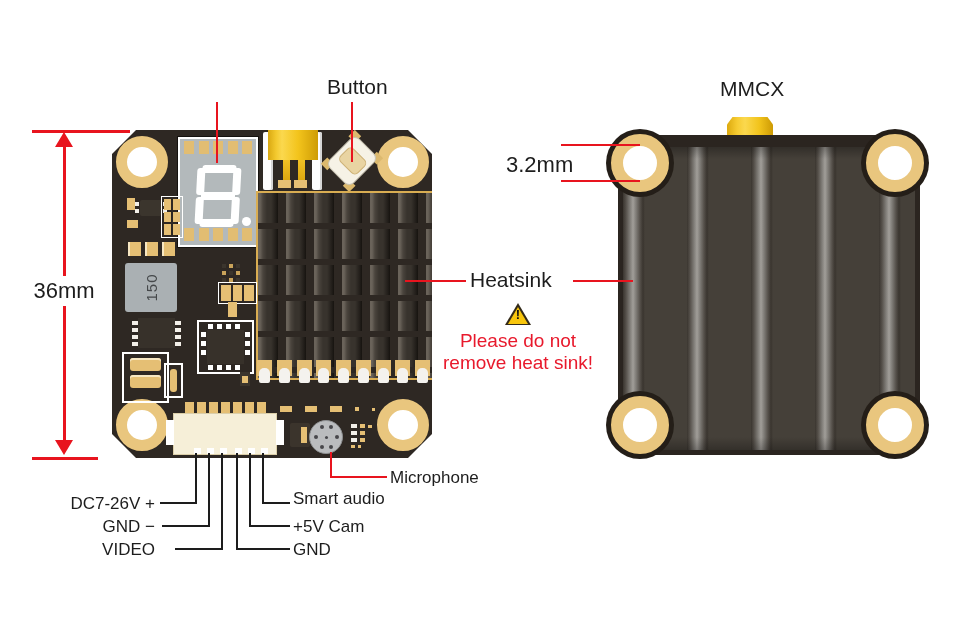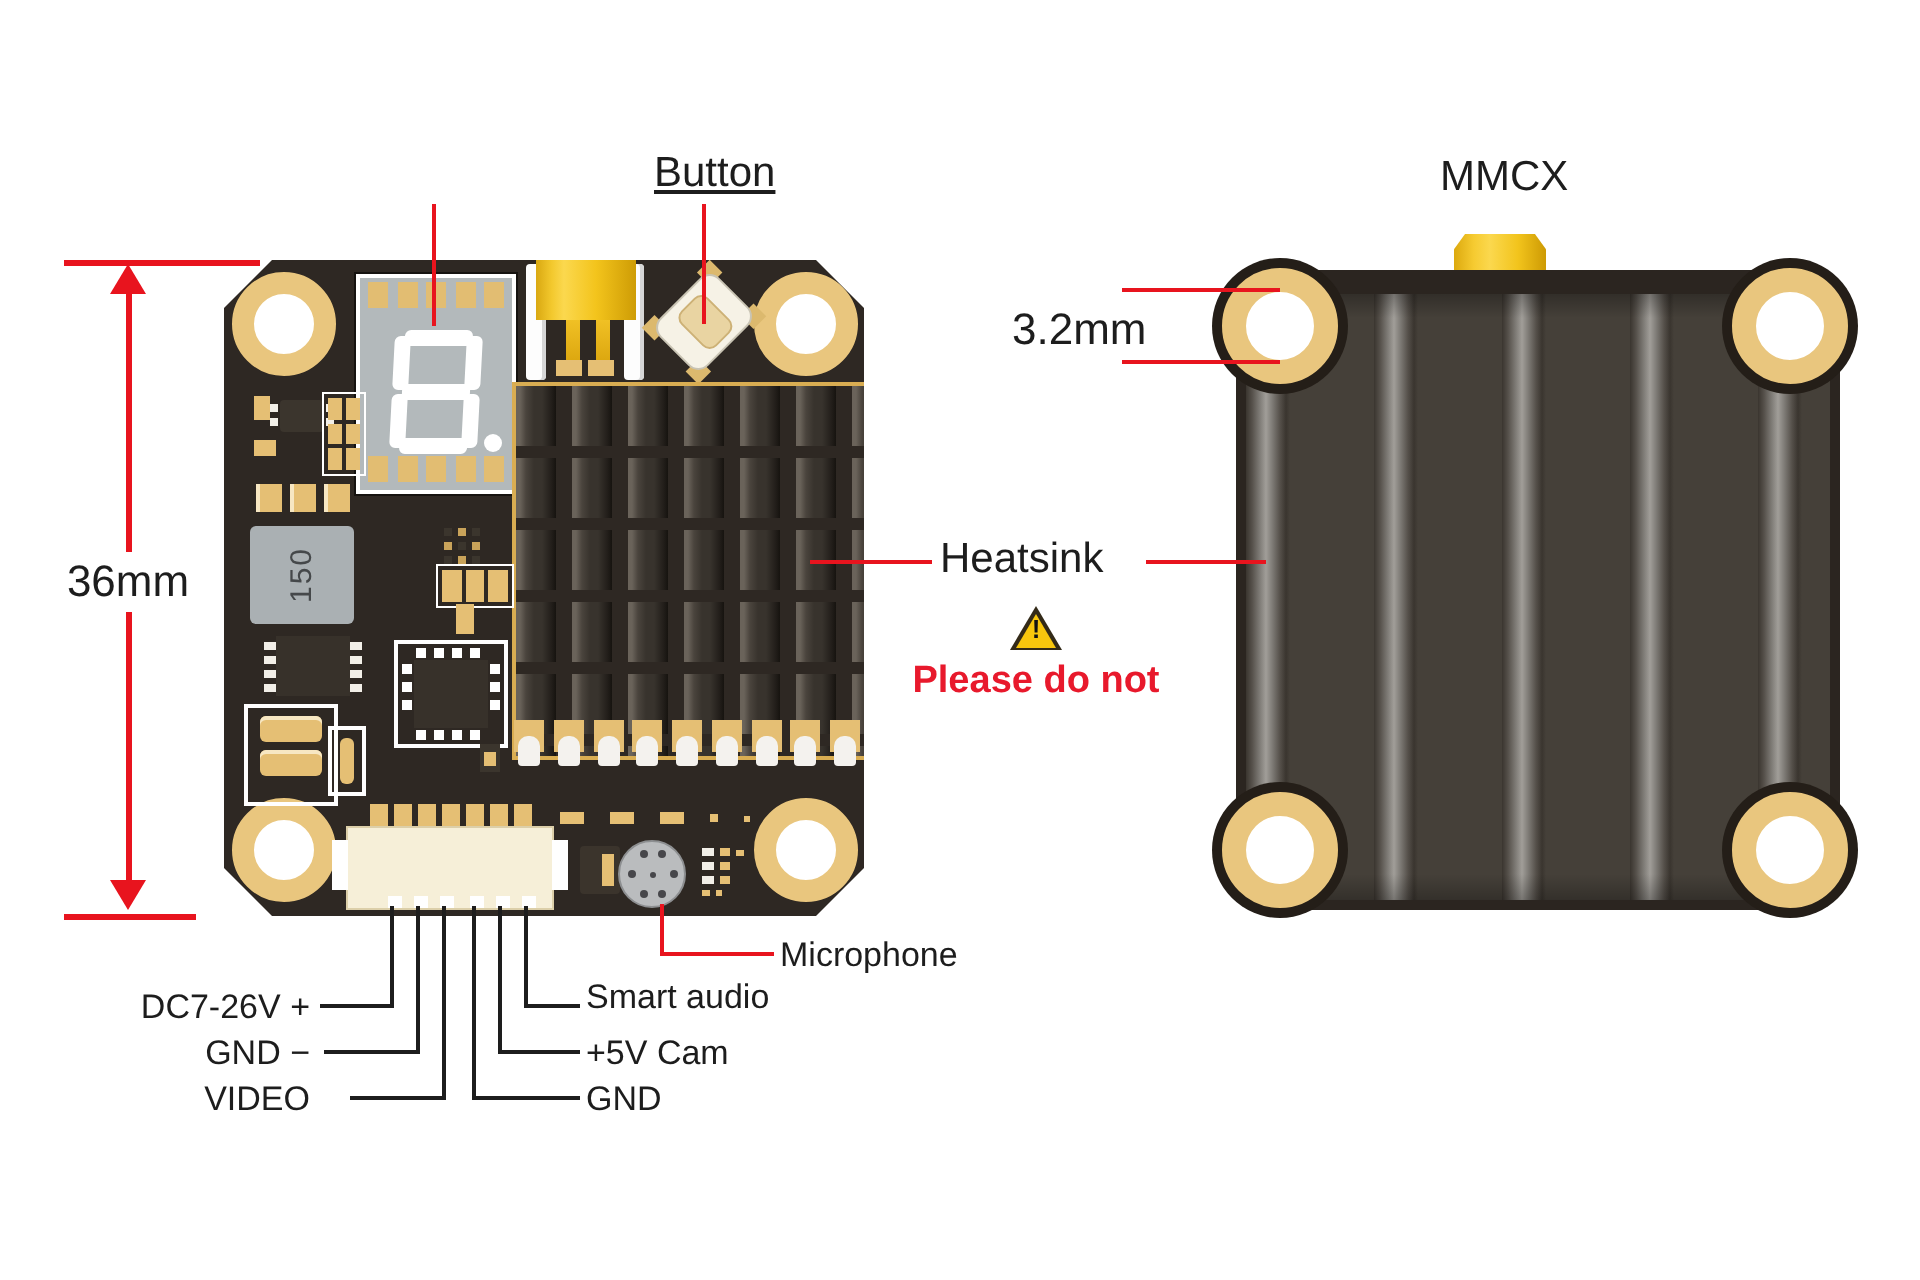--- a/index.html
+++ b/index.html
@@ -37,21 +37,21 @@
     background-color:#45403a;
     background-image:
       linear-gradient(180deg, rgba(0,0,0,.28) 0, rgba(0,0,0,0) 12px, rgba(0,0,0,0) 290px, rgba(0,0,0,.25) 100%),
       repeating-linear-gradient(90deg, #3a352f 0px, #55504a 3px, #807d78 7px, #a19e99 10px, #807d78 13px, #55504a 17px, #3a352f 20px, #454039 22px, #454039 64px);}
   .qfnpad{background:#fff;display:block;position:absolute;width:5px;height:5px;}
   .warn-tri{position:relative;width:26px;height:22px;margin:0 auto 5px;
     clip-path:polygon(50% 0,100% 100%,0 100%);background:#332a18;}
   .warn-tri i{position:absolute;left:3px;top:4px;width:20px;height:17px;
     clip-path:polygon(50% 0,100% 100%,0 100%);background:#f8c60d;}
   .warn-tri b{position:absolute;left:0;right:0;bottom:0;font-size:13px;font-weight:900;color:#121212;font-style:normal;text-align:center;line-height:20px;}
-  .wtext{font-size:19px;font-weight:bold;color:#e8192c;line-height:22px;}
+  .wtext{font-size:19px;font-weight:normal;color:#e8192c;line-height:22px;}
 </style>
 </head>
 <body>
 
 <div id="stage">
 
   <div class="lbl" style="left:28px;top:278px;width:72px;text-align:center;font-size:22px;">36mm</div>
   <div class="rl" style="left:32px;top:130px;width:98px;height:3px;"></div>
   <div class="rl" style="left:32px;top:457px;width:66px;height:3px;"></div>
   <div class="rl" style="left:63px;top:145px;width:3px;height:131px;"></div>
@@ -289,39 +289,40 @@
   <div class="board" style="left:618px;top:135px;width:302px;height:320px;background:#2b2520;clip-path:polygon(20px 0,calc(100% - 20px) 0,100% 20px,100% calc(100% - 20px),calc(100% - 20px) 100%,20px 100%,0 calc(100% - 20px),0 20px);">
     <div class="hsback"></div>
   </div>
   <div class="hole-b" style="left:611px;top:134px;"></div>
   <div class="hole-b" style="left:866px;top:134px;"></div>
   <div class="hole-b" style="left:611px;top:396px;"></div>
   <div class="hole-b" style="left:866px;top:396px;"></div>
 
   <div class="rl" style="left:216px;top:102px;width:2px;height:61px;z-index:6;"></div>
 
-  <div class="lbl" style="left:327px;top:75px;text-decoration:underline;">Button</div>
+  <div class="lbl" style="left:327px;top:75px;">Button</div>
   <div class="rl" style="left:351px;top:102px;width:2px;height:60px;z-index:6;"></div>
 
   <div class="lbl" style="left:720px;top:77px;">MMCX</div>
 
   <div class="lbl" style="left:506px;top:152px;font-size:22px;">3.2mm</div>
   <div class="rl" style="left:561px;top:144px;width:79px;height:2px;z-index:6;"></div>
   <div class="rl" style="left:561px;top:180px;width:79px;height:2px;z-index:6;"></div>
 
   <div class="lbl" style="left:470px;top:268px;">Heatsink</div>
   <div class="rl" style="left:405px;top:280px;width:61px;height:2px;z-index:6;"></div>
   <div class="rl" style="left:573px;top:280px;width:60px;height:2px;z-index:6;"></div>
 
   <div class="abs" style="left:433px;top:303px;width:170px;text-align:center;">
     <div class="warn-tri">
         <i></i>
         <b>!</b>
       </div>
     <div class="wtext">Please do not</div>
+    <div class="wtext">remove heat sink!</div>
   </div>
 
   <div class="lbl" style="left:390px;top:468px;font-size:17px;">Microphone</div>
   <div class="rl" style="left:330px;top:452px;width:2px;height:26px;z-index:6;"></div>
   <div class="rl" style="left:330px;top:476px;width:57px;height:2px;z-index:6;"></div>
 
   <div class="abs" style="left:40px;top:494px;width:115px;text-align:right;font-size:17px;">DC7-26V +</div>
   <div class="bl" style="left:160px;top:502px;width:37px;"></div>
   <div class="abs" style="left:40px;top:517px;width:115px;text-align:right;font-size:17px;">GND −</div>
   <div class="bl" style="left:162px;top:525px;width:48px;"></div>

